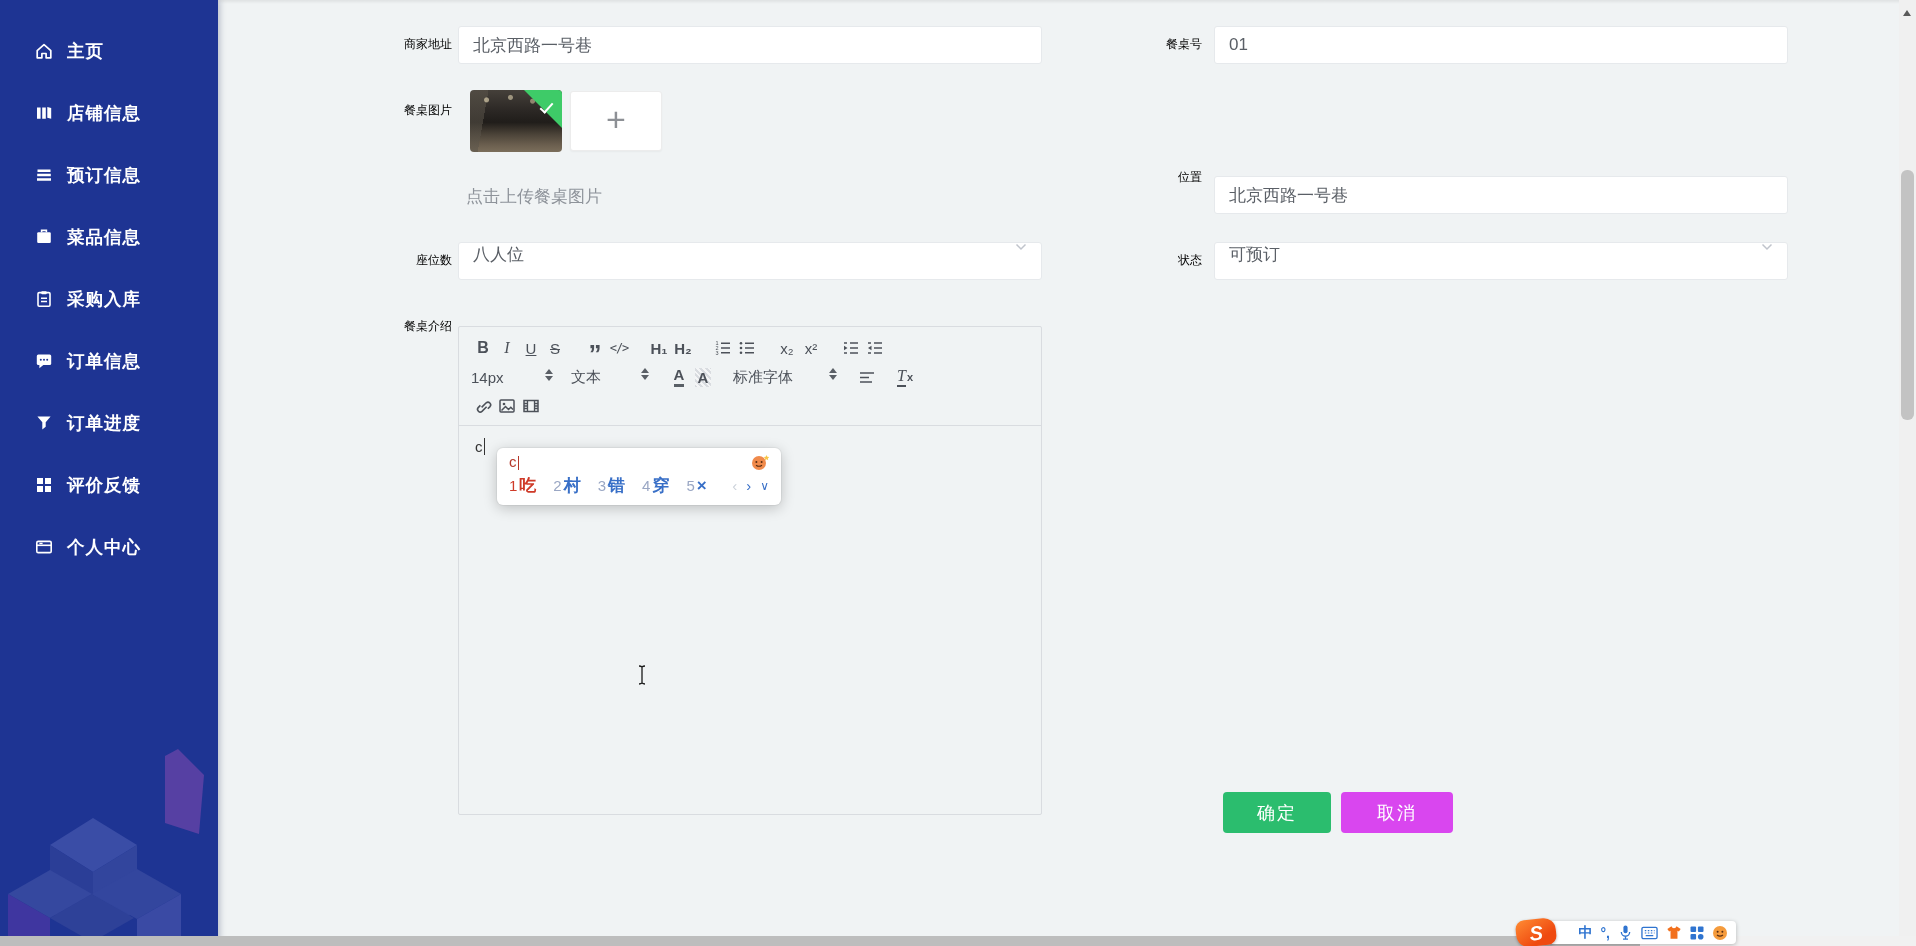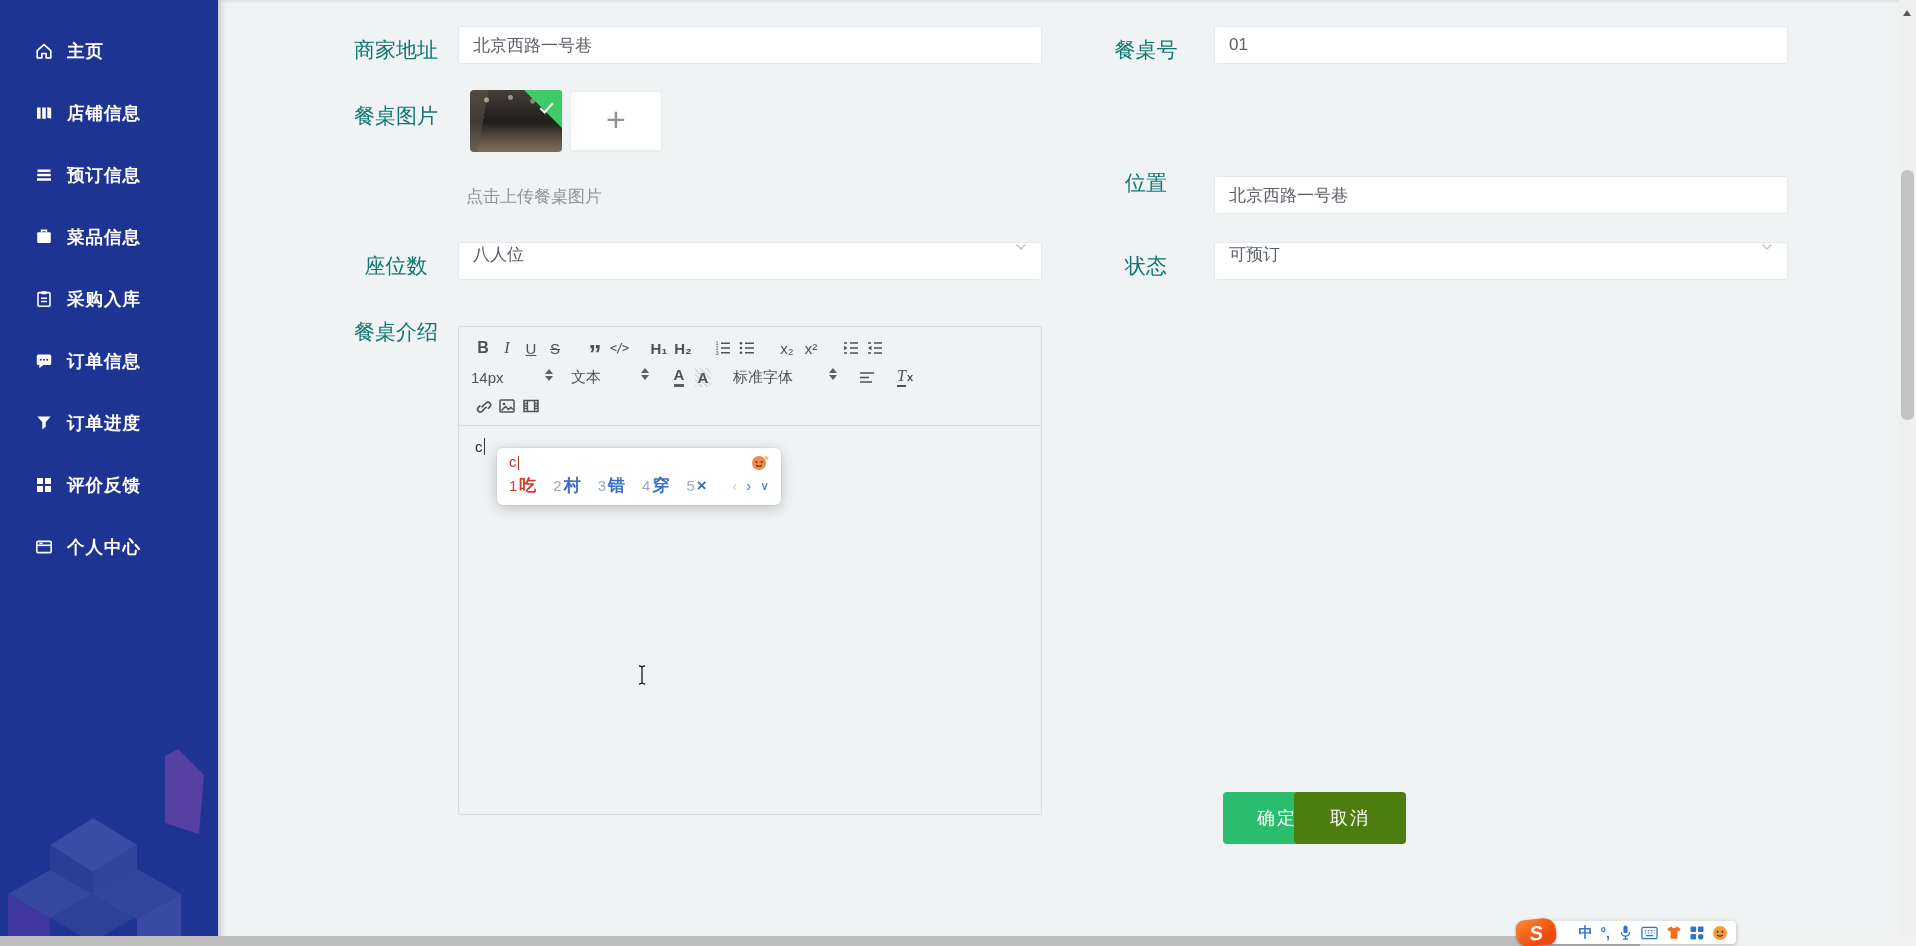--- a/index.html
+++ b/index.html
@@ -14,21 +14,21 @@
   .s-item.active { background:#2562c6; }
   .s-item.active::after { content:""; position:absolute; right:0; top:0; bottom:0; width:9px; background:#1fdfff; }
   .s-ico { width:20px; height:20px; margin-right:13px; display:inline-flex; }
   .s-lbl { color:#fff; font-size:17.5px; font-weight:600; letter-spacing:1px; }
   .deco { position:absolute; left:0; bottom:0; z-index:1; }
 
   
   .main { position:absolute; left:218px; top:0; right:17px; bottom:10px; background:#f0f3f4; }
   .main::before { content:""; position:absolute; left:0; top:0; right:0; height:4px;
                   background:linear-gradient(rgba(0,0,0,.07),transparent); }
-  .lbl { position:absolute; width:112px; text-align:center; font-size:21px; color:#0f766e; }
+  .lbl { position:absolute; width:112px; text-align:right; font-size:12px; color:#000000; }
   .fld { position:absolute; height:38px; background:#fff; border:1px solid #e6e9ec; border-radius:3px;
          font-size:17px; color:#5a5f66; padding:0 14px; font-family:inherit; outline:none; }
   .sel { position:absolute; height:38px; background:#fff; border:1px solid #e6e9ec; border-radius:3px;
          display:flex; align-items:flex-start; padding:0 14px; font-size:17px; color:#5a5f66; cursor:pointer; }
   .sel .chev { margin-left:auto; display:flex; }
 
   
   .thumb { position:absolute; left:252px; top:90px; width:92px; height:62px; border-radius:4px; overflow:hidden; cursor:pointer;
            background:
              radial-gradient(circle at 18% 16%, rgba(255,240,200,.55) 0 2px, transparent 3px),
@@ -91,24 +91,24 @@
   .cand.first i, .cand.first b { color:#cf3a28; }
   .cand:not(.first) i { color:#9aa7c4; }
   .cand:not(.first) b { color:#386fc7; }
   .cand b { font-weight:600; }
   .ime-arrows { margin-left:auto; display:flex; align-items:center; gap:9px; font-size:15px; }
   .arr-prev { color:#ccd2da; cursor:default; }
   .arr-next, .arr-exp { color:#386fc7; cursor:pointer; }
   .arr-exp { font-size:12px; }
 
   
-  .btn { position:absolute; top:792px; height:52px; border:none; border-radius:4px; font-size:18px;
+  .btn { position:absolute; top:792px; height:41px; border:none; border-radius:4px; font-size:18px;
          color:#fff; cursor:pointer; font-family:inherit; letter-spacing:2px; }
   .btn.ok { left:1005px; width:108px; background:#2bbd6e; }
-  .btn.cancel { left:1076px; width:112px; background:#4d7c0f; }
+  .btn.cancel { left:1123px; width:112px; background:#d946ef; }
 
   
   .ibeam { position:absolute; left:418px; top:664px; z-index:15; pointer-events:none; }
 
   
   .vscroll { position:absolute; right:0; top:0; width:17px; height:946px; background:#f0f0f0; z-index:30; }
   .vscroll .arrow-up { position:absolute; left:4px; top:6px; width:0; height:0;
                        border:4.5px solid transparent; border-bottom:6px solid #5a5a5a; }
   .vscroll .vthumb { position:absolute; left:2px; top:170px; width:13px; height:250px; background:#c3c3c3; border-radius:6px; }
   .hscroll { position:absolute; left:0; bottom:0; width:1916px; height:10px; background:#f1f1f1; z-index:31; }

